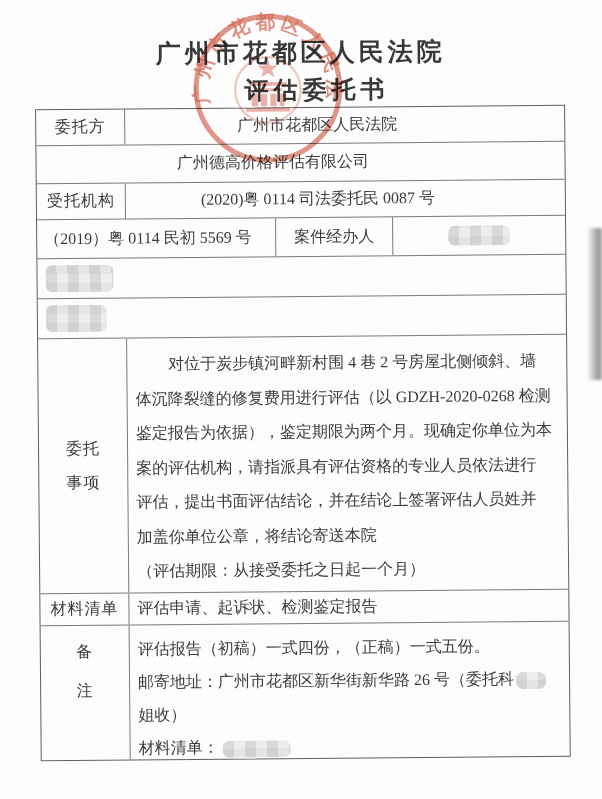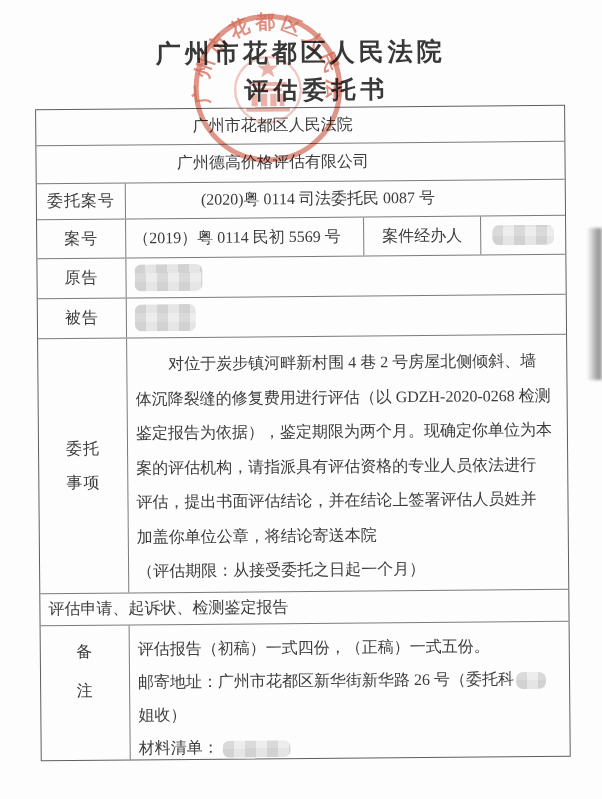--- a/index.html
+++ b/index.html
@@ -100,50 +100,48 @@
         <rect x="103" y="107" width="8" height="16"></rect>
         <rect x="115" y="107" width="6" height="16"></rect>
         <rect x="72" y="125" width="56" height="5" rx="1"></rect>
       </g>
     </svg>
   </div>
 
   <div class="tbl">
 
     <div class="row h35">
+      <div class="cell lab">委托方</div>
       <div class="cell val val-center">广州市花都区人民法院</div>
     </div>
 
     <div class="row h38">
       <div class="cell val val-center">广州德高价格评估有限公司</div>
     </div>
 
     <div class="row h36">
-      <div class="cell lab">委托案号</div>
+      <div class="cell lab">受托机构</div>
       <div class="cell val val-center">(2020)粤 0114 司法委托民 0087 号</div>
     </div>
 
     <div class="row h39">
-      <div class="cell lab">案号</div>
       <div class="cell case-val">（2019）粤 0114 民初 5569 号</div>
       <div class="cell handler-lab">案件经办人</div>
       <div class="cell handler-val">
         <span class="redact" style="width:62px;height:20px;"></span>
       </div>
     </div>
 
     <div class="row h40">
-      <div class="cell lab">原告</div>
       <div class="cell val val-left">
         <span class="redact" style="width:68px;height:27px;"></span>
       </div>
     </div>
 
     <div class="row h40">
-      <div class="cell lab">被告</div>
       <div class="cell val val-left">
         <span class="redact" style="width:61px;height:27px;"></span>
       </div>
     </div>
 
     <div class="row h255">
       <div class="cell lab stack">
         <span>委托</span>
         <span>事项</span>
       </div>
@@ -152,20 +150,21 @@
         <div class="para-line">体沉降裂缝的修复费用进行评估（以 GDZH-2020-0268 检测</div>
         <div class="para-line">鉴定报告为依据），鉴定期限为两个月。现确定你单位为本</div>
         <div class="para-line">案的评估机构，请指派具有评估资格的专业人员依法进行</div>
         <div class="para-line">评估，提出书面评估结论，并在结论上签署评估人员姓并</div>
         <div class="para-line">加盖你单位公章，将结论寄送本院</div>
         <div class="para-line">（评估期限：从接受委托之日起一个月）</div>
       </div>
     </div>
 
     <div class="row h32">
+      <div class="cell lab">材料清单</div>
       <div class="cell val val-left">评估申请、起诉状、检测鉴定报告</div>
     </div>
 
     <div class="row h135">
       <div class="cell lab stack" style="justify-content:flex-start;padding-top:16px;gap:18px;">
         <span>备</span>
         <span>注</span>
       </div>
       <div class="cell remark-cell">
         <div class="remark-line">评估报告（初稿）一式四份，（正稿）一式五份。</div>

